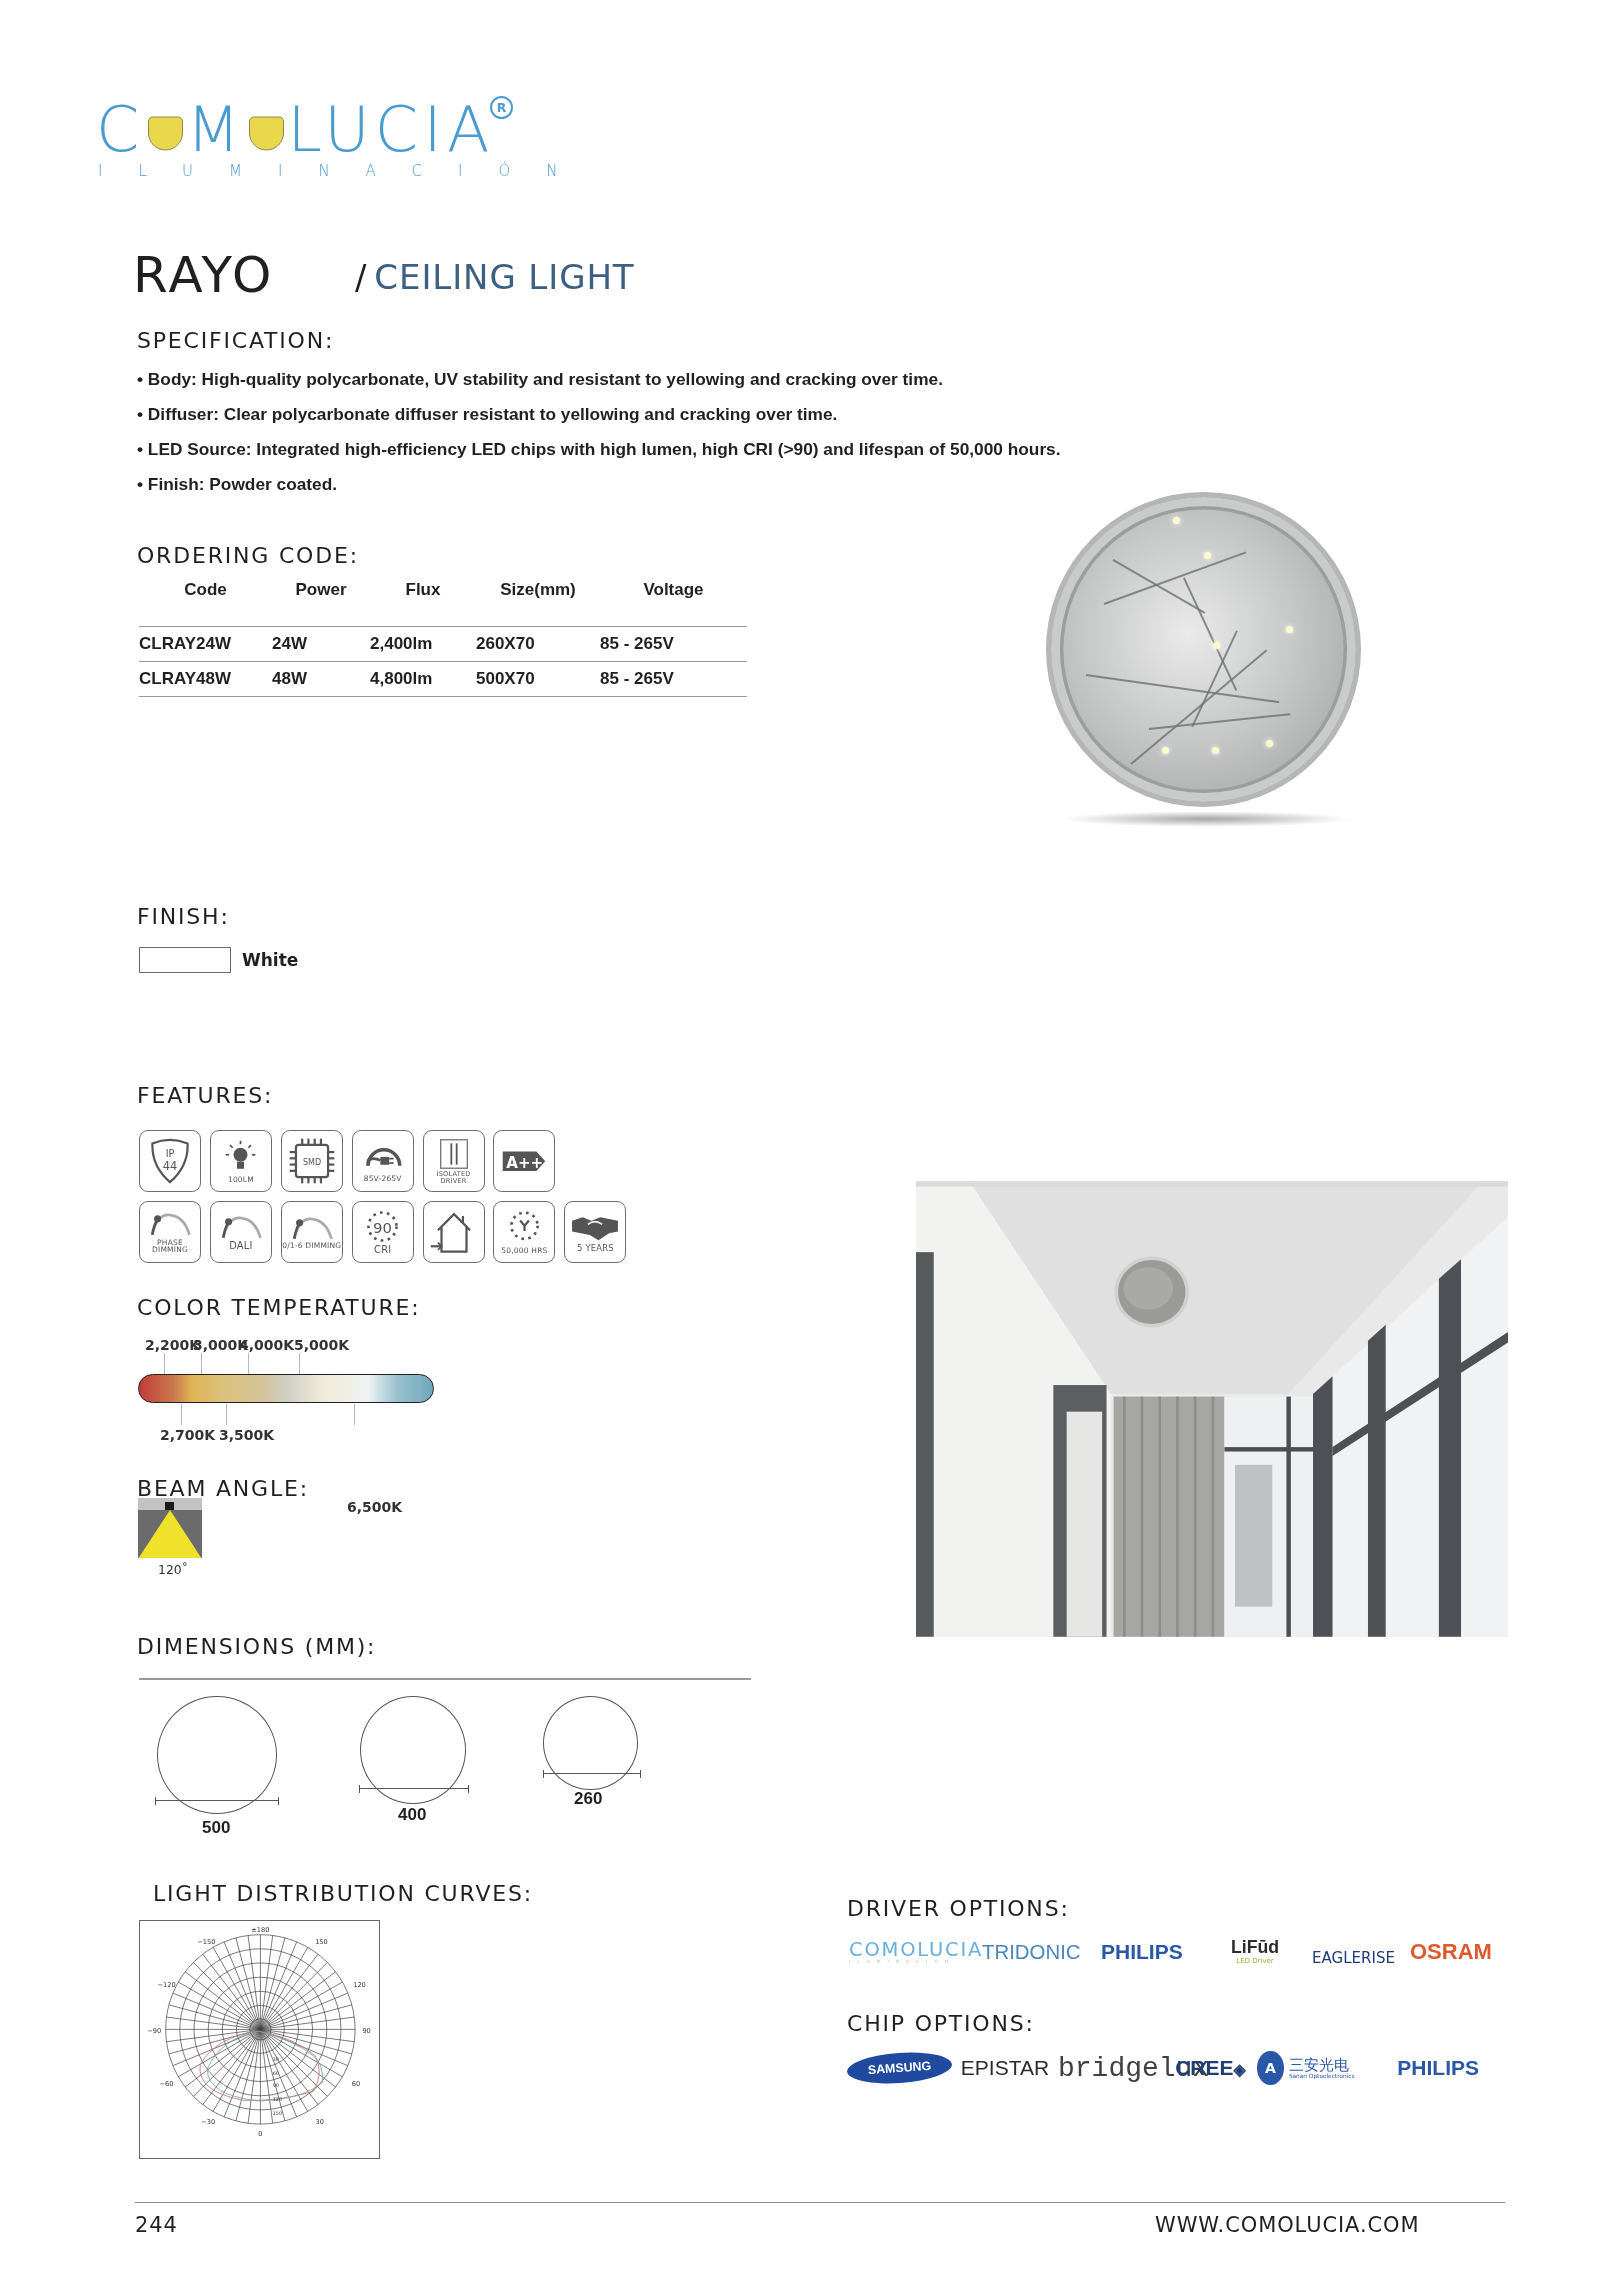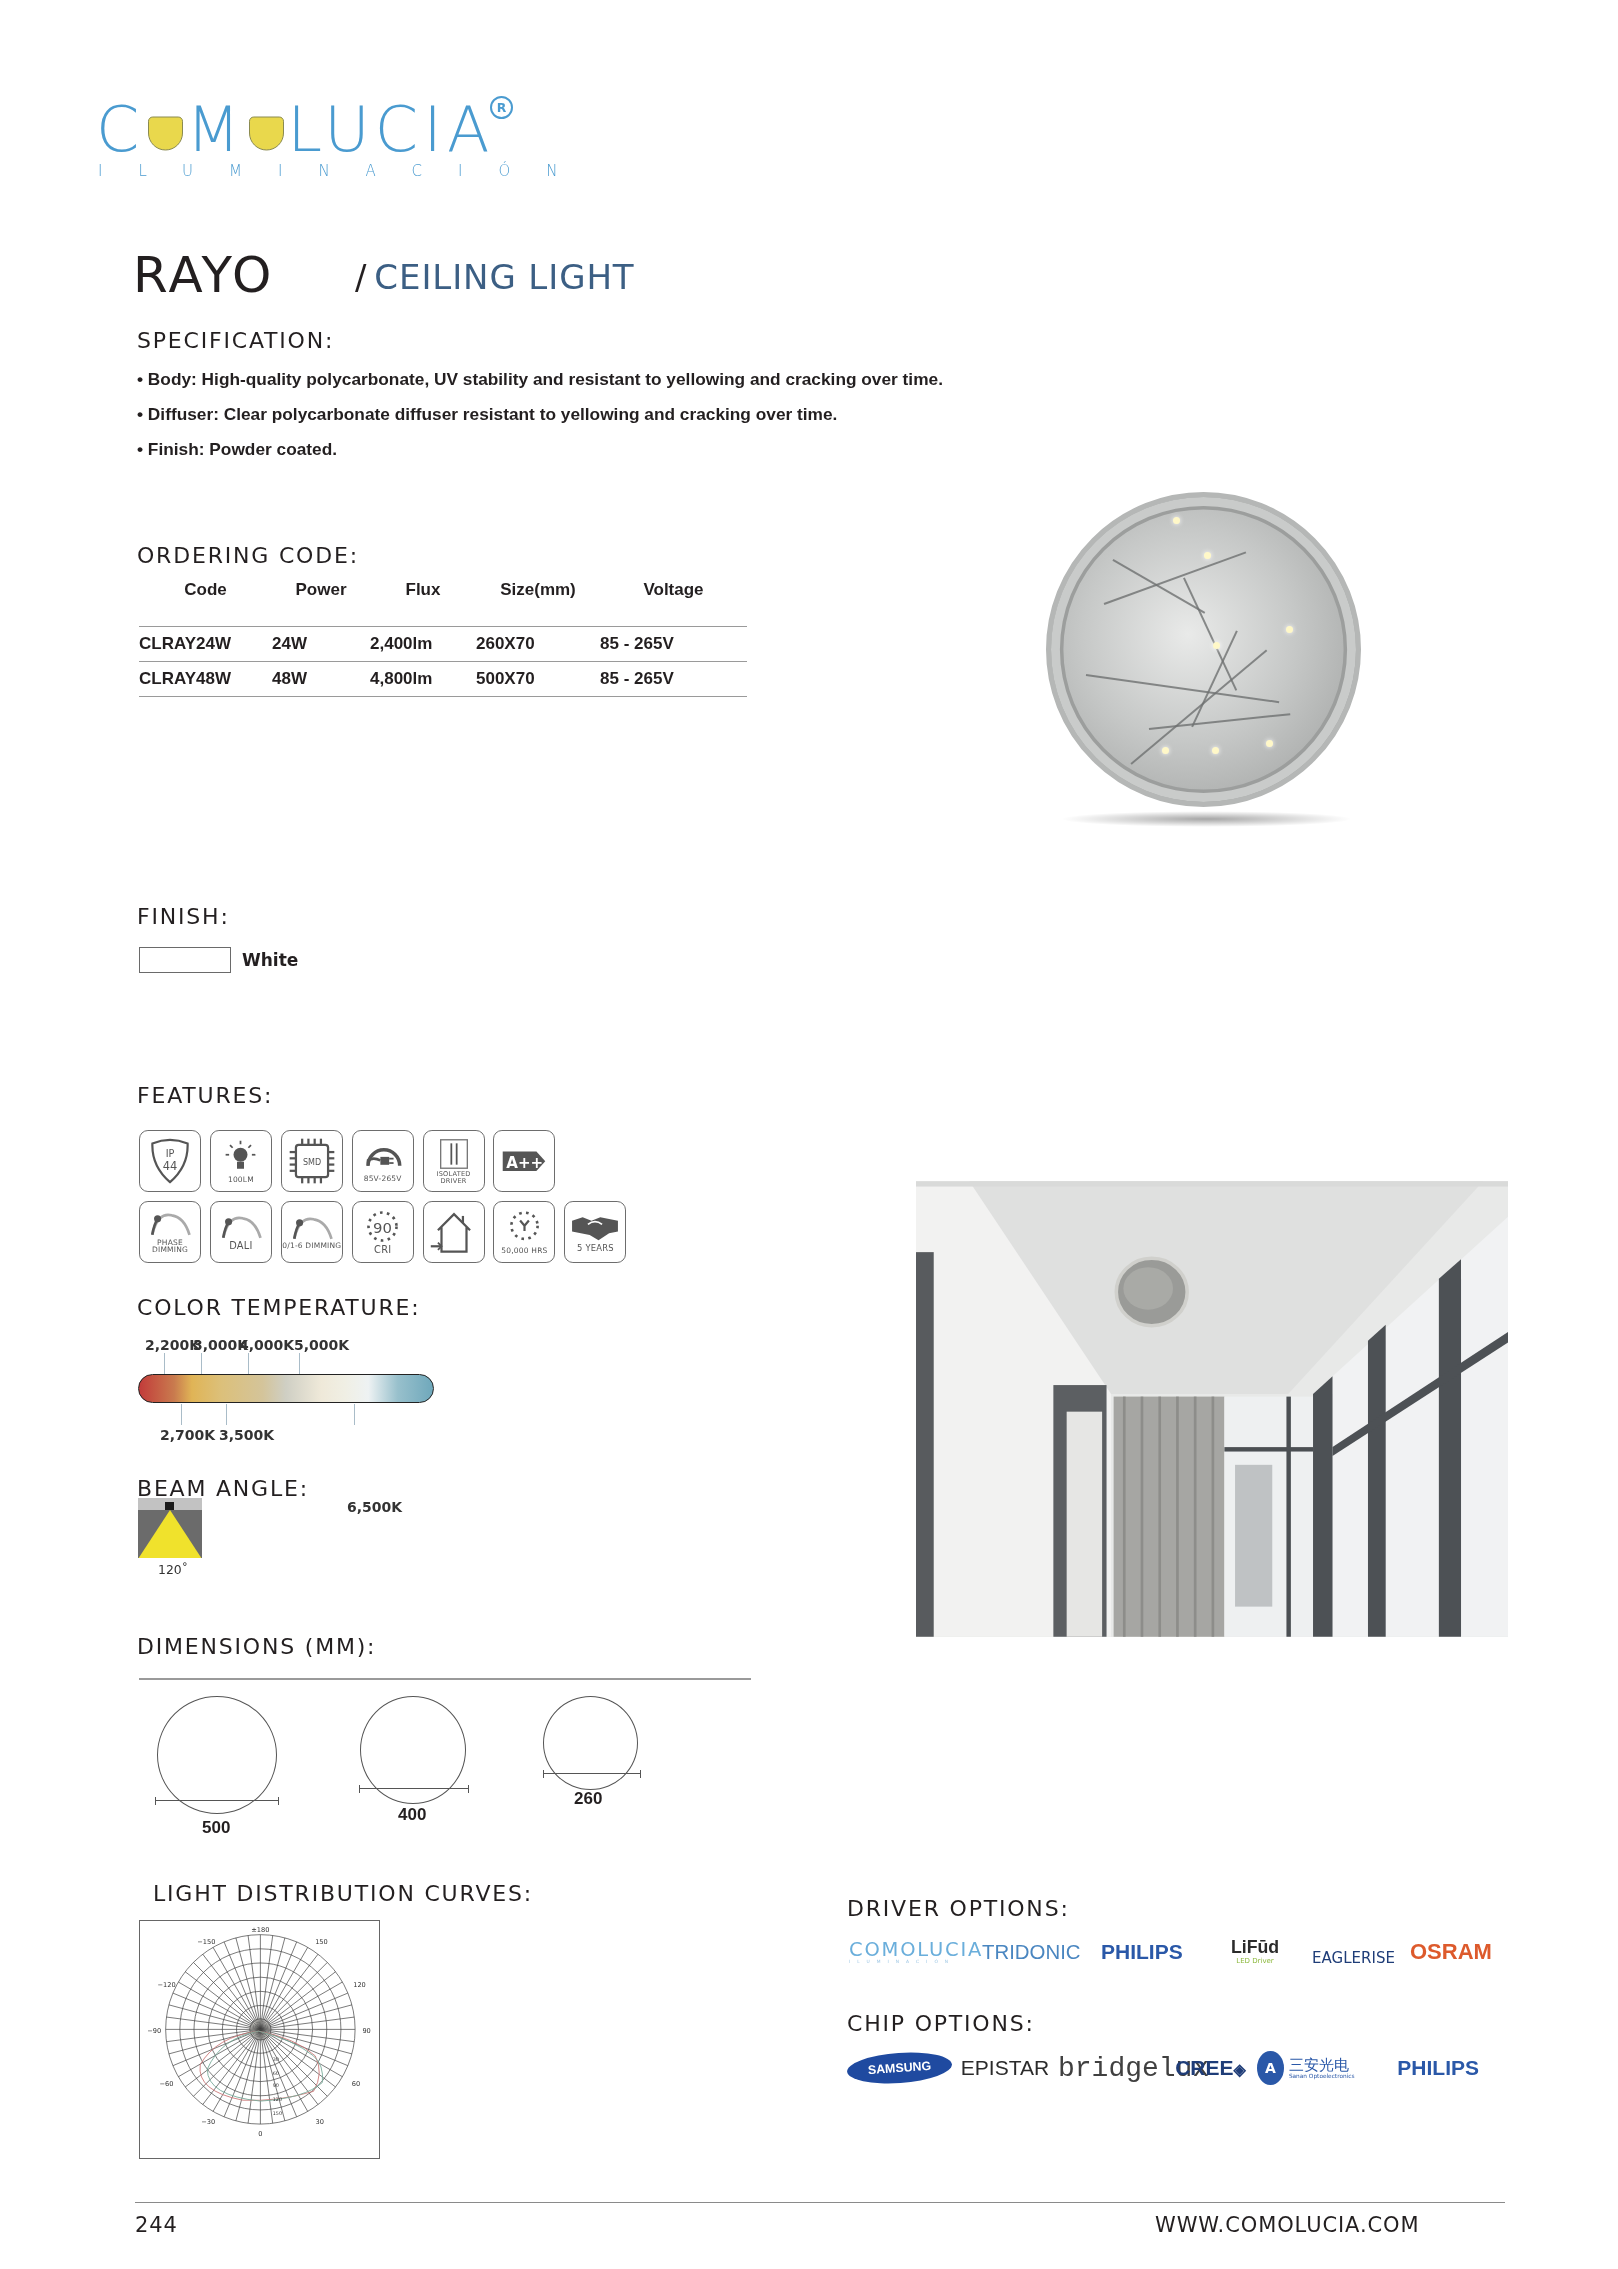--- a/index.html
+++ b/index.html
@@ -98,20 +98,21 @@
 
 <div class="abs title-main">RAYO</div>
 <div class="abs title-sub">
   <span class="slash">/</span><span>CEILING LIGHT</span>
 </div>
 
 <div class="abs section-h" style="left:137px; top:328px;">SPECIFICATION:</div>
 <ul class="abs spec-list">
   <li>Body: High-quality polycarbonate, UV stability and resistant to yellowing and cracking over time.</li>
   <li>Diffuser: Clear polycarbonate diffuser resistant to yellowing and cracking over time.</li>
+  <li>LED Source: Integrated high-efficiency LED chips with high lumen, high CRI (&gt;90) and lifespan of 50,000 hours.</li>
   <li>Finish: Powder coated.</li>
 </ul>
 
 <div class="abs section-h" style="left:137px; top:543px;">ORDERING CODE:</div>
 <table class="abs order-table">
   <thead>
     <tr>
       <th style="width:133px">Code</th>
       <th style="width:98px">Power</th>
       <th style="width:106px">Flux</th>

